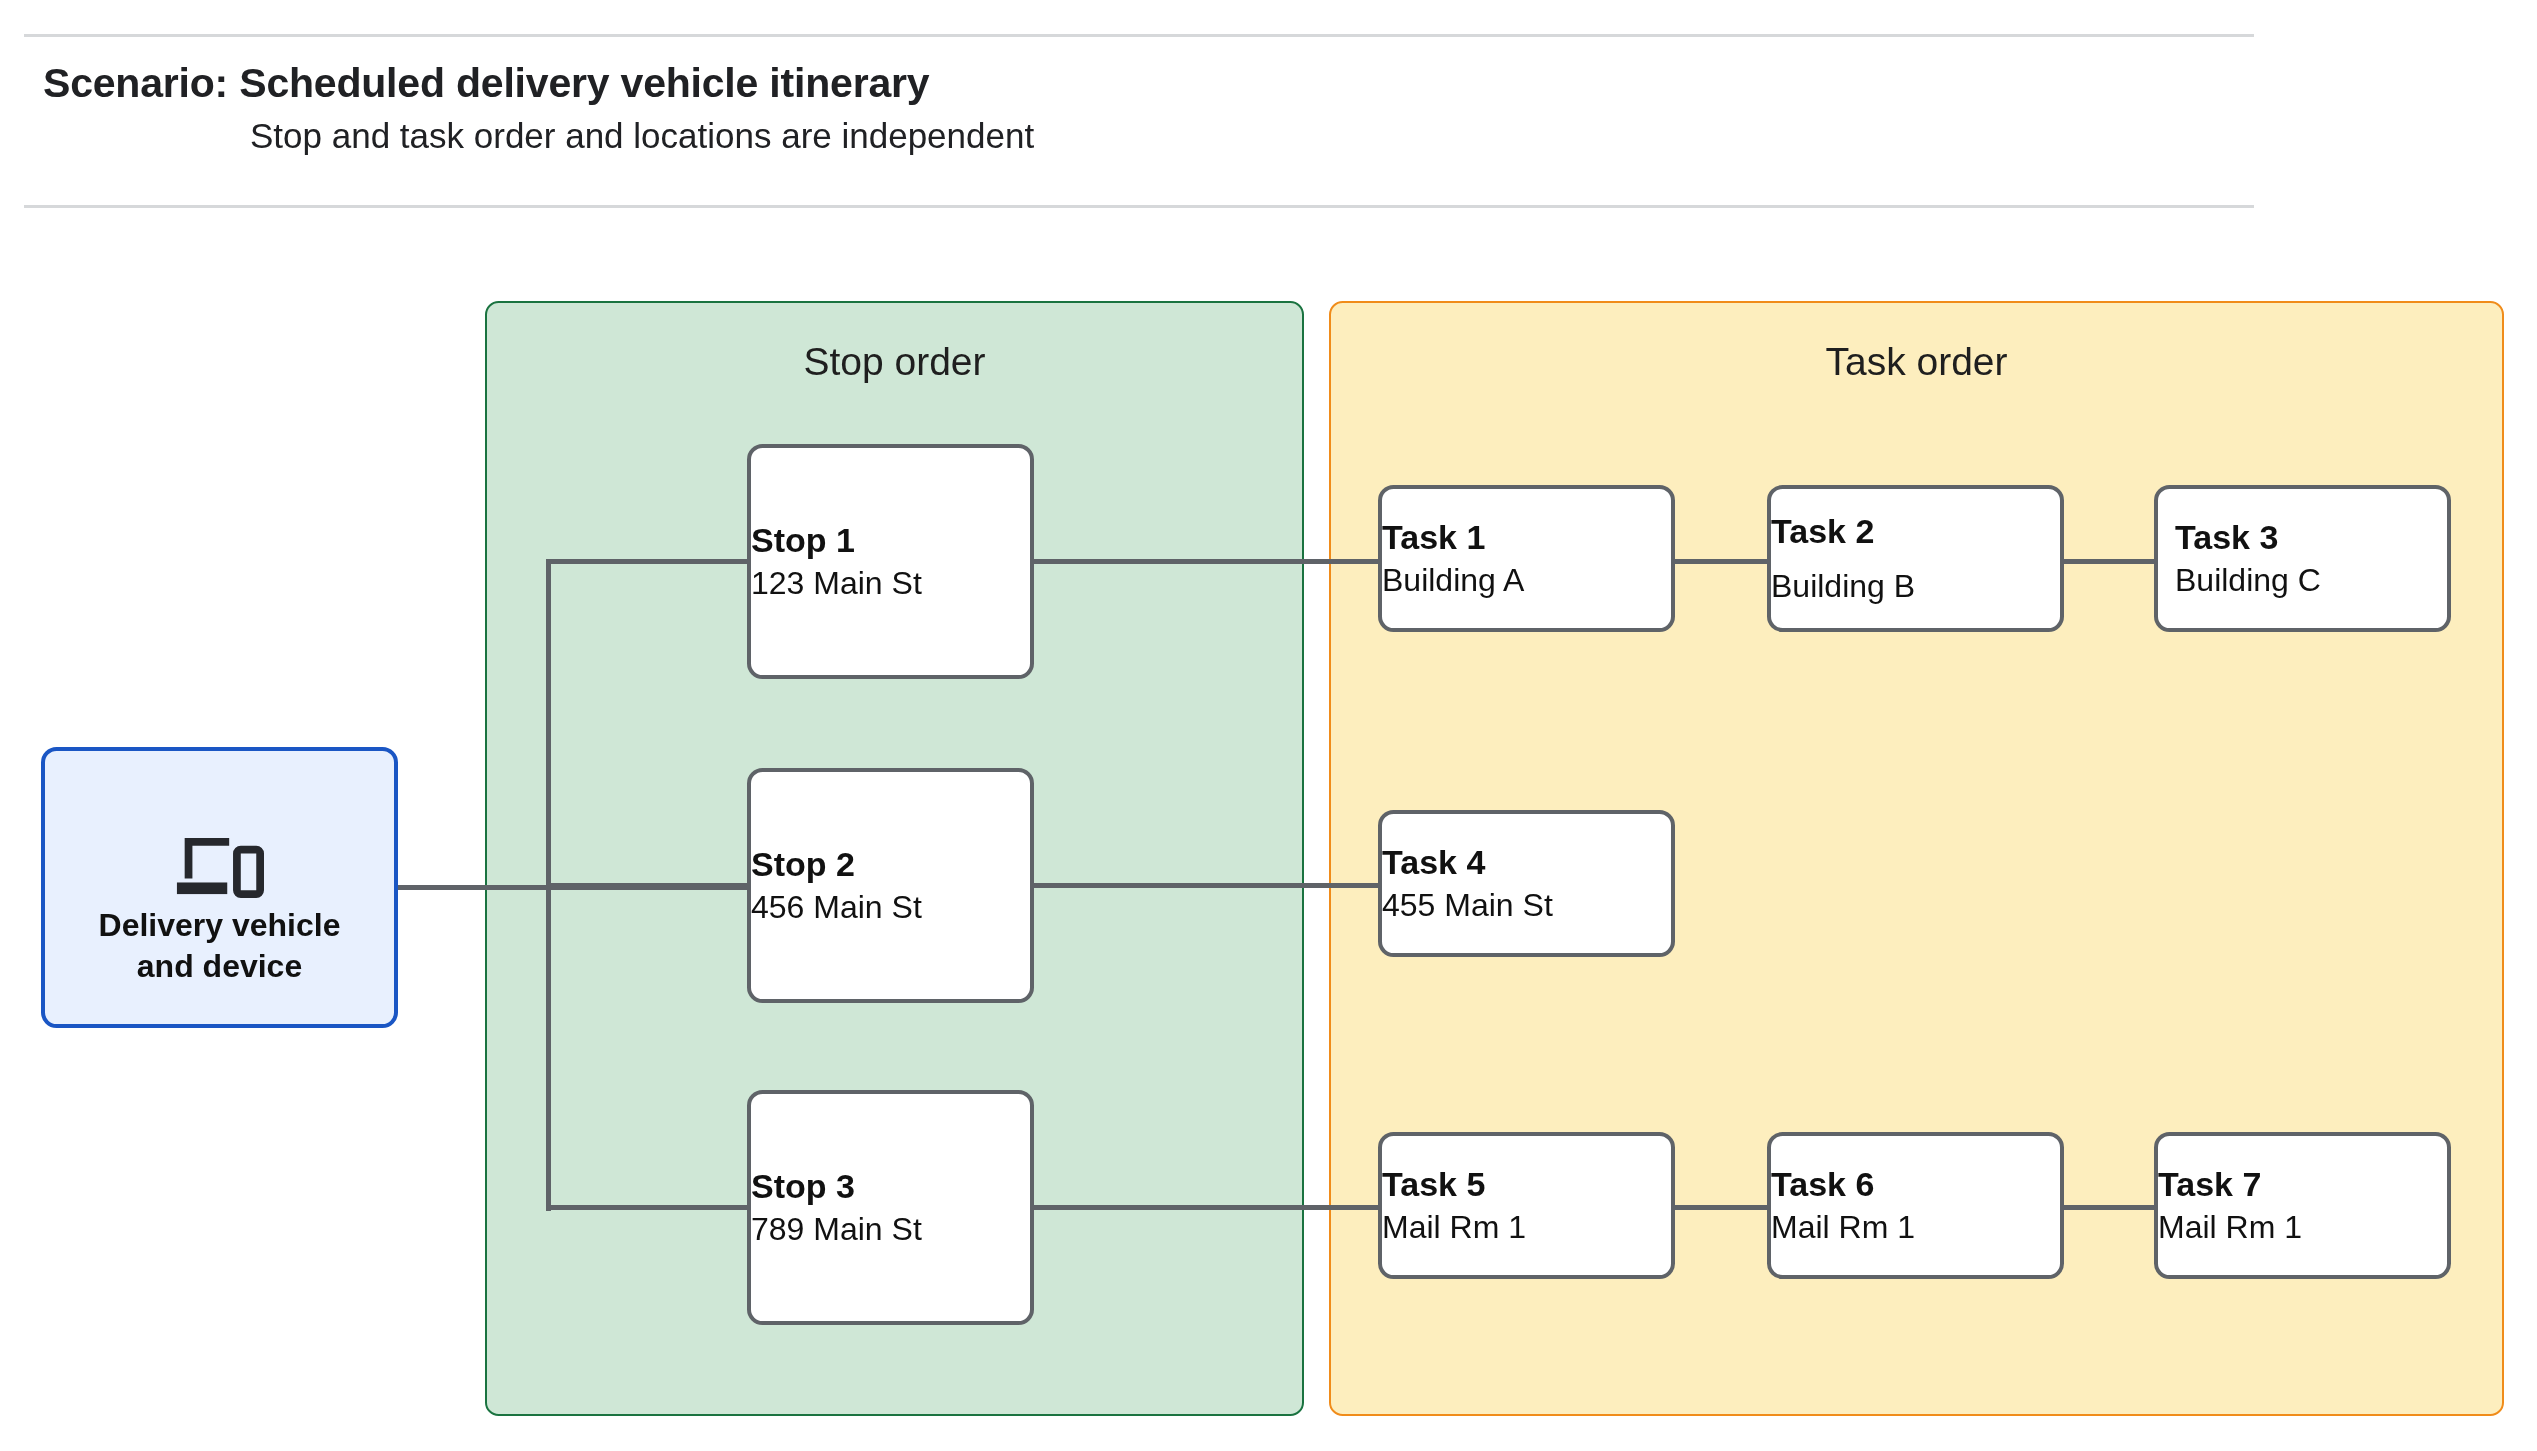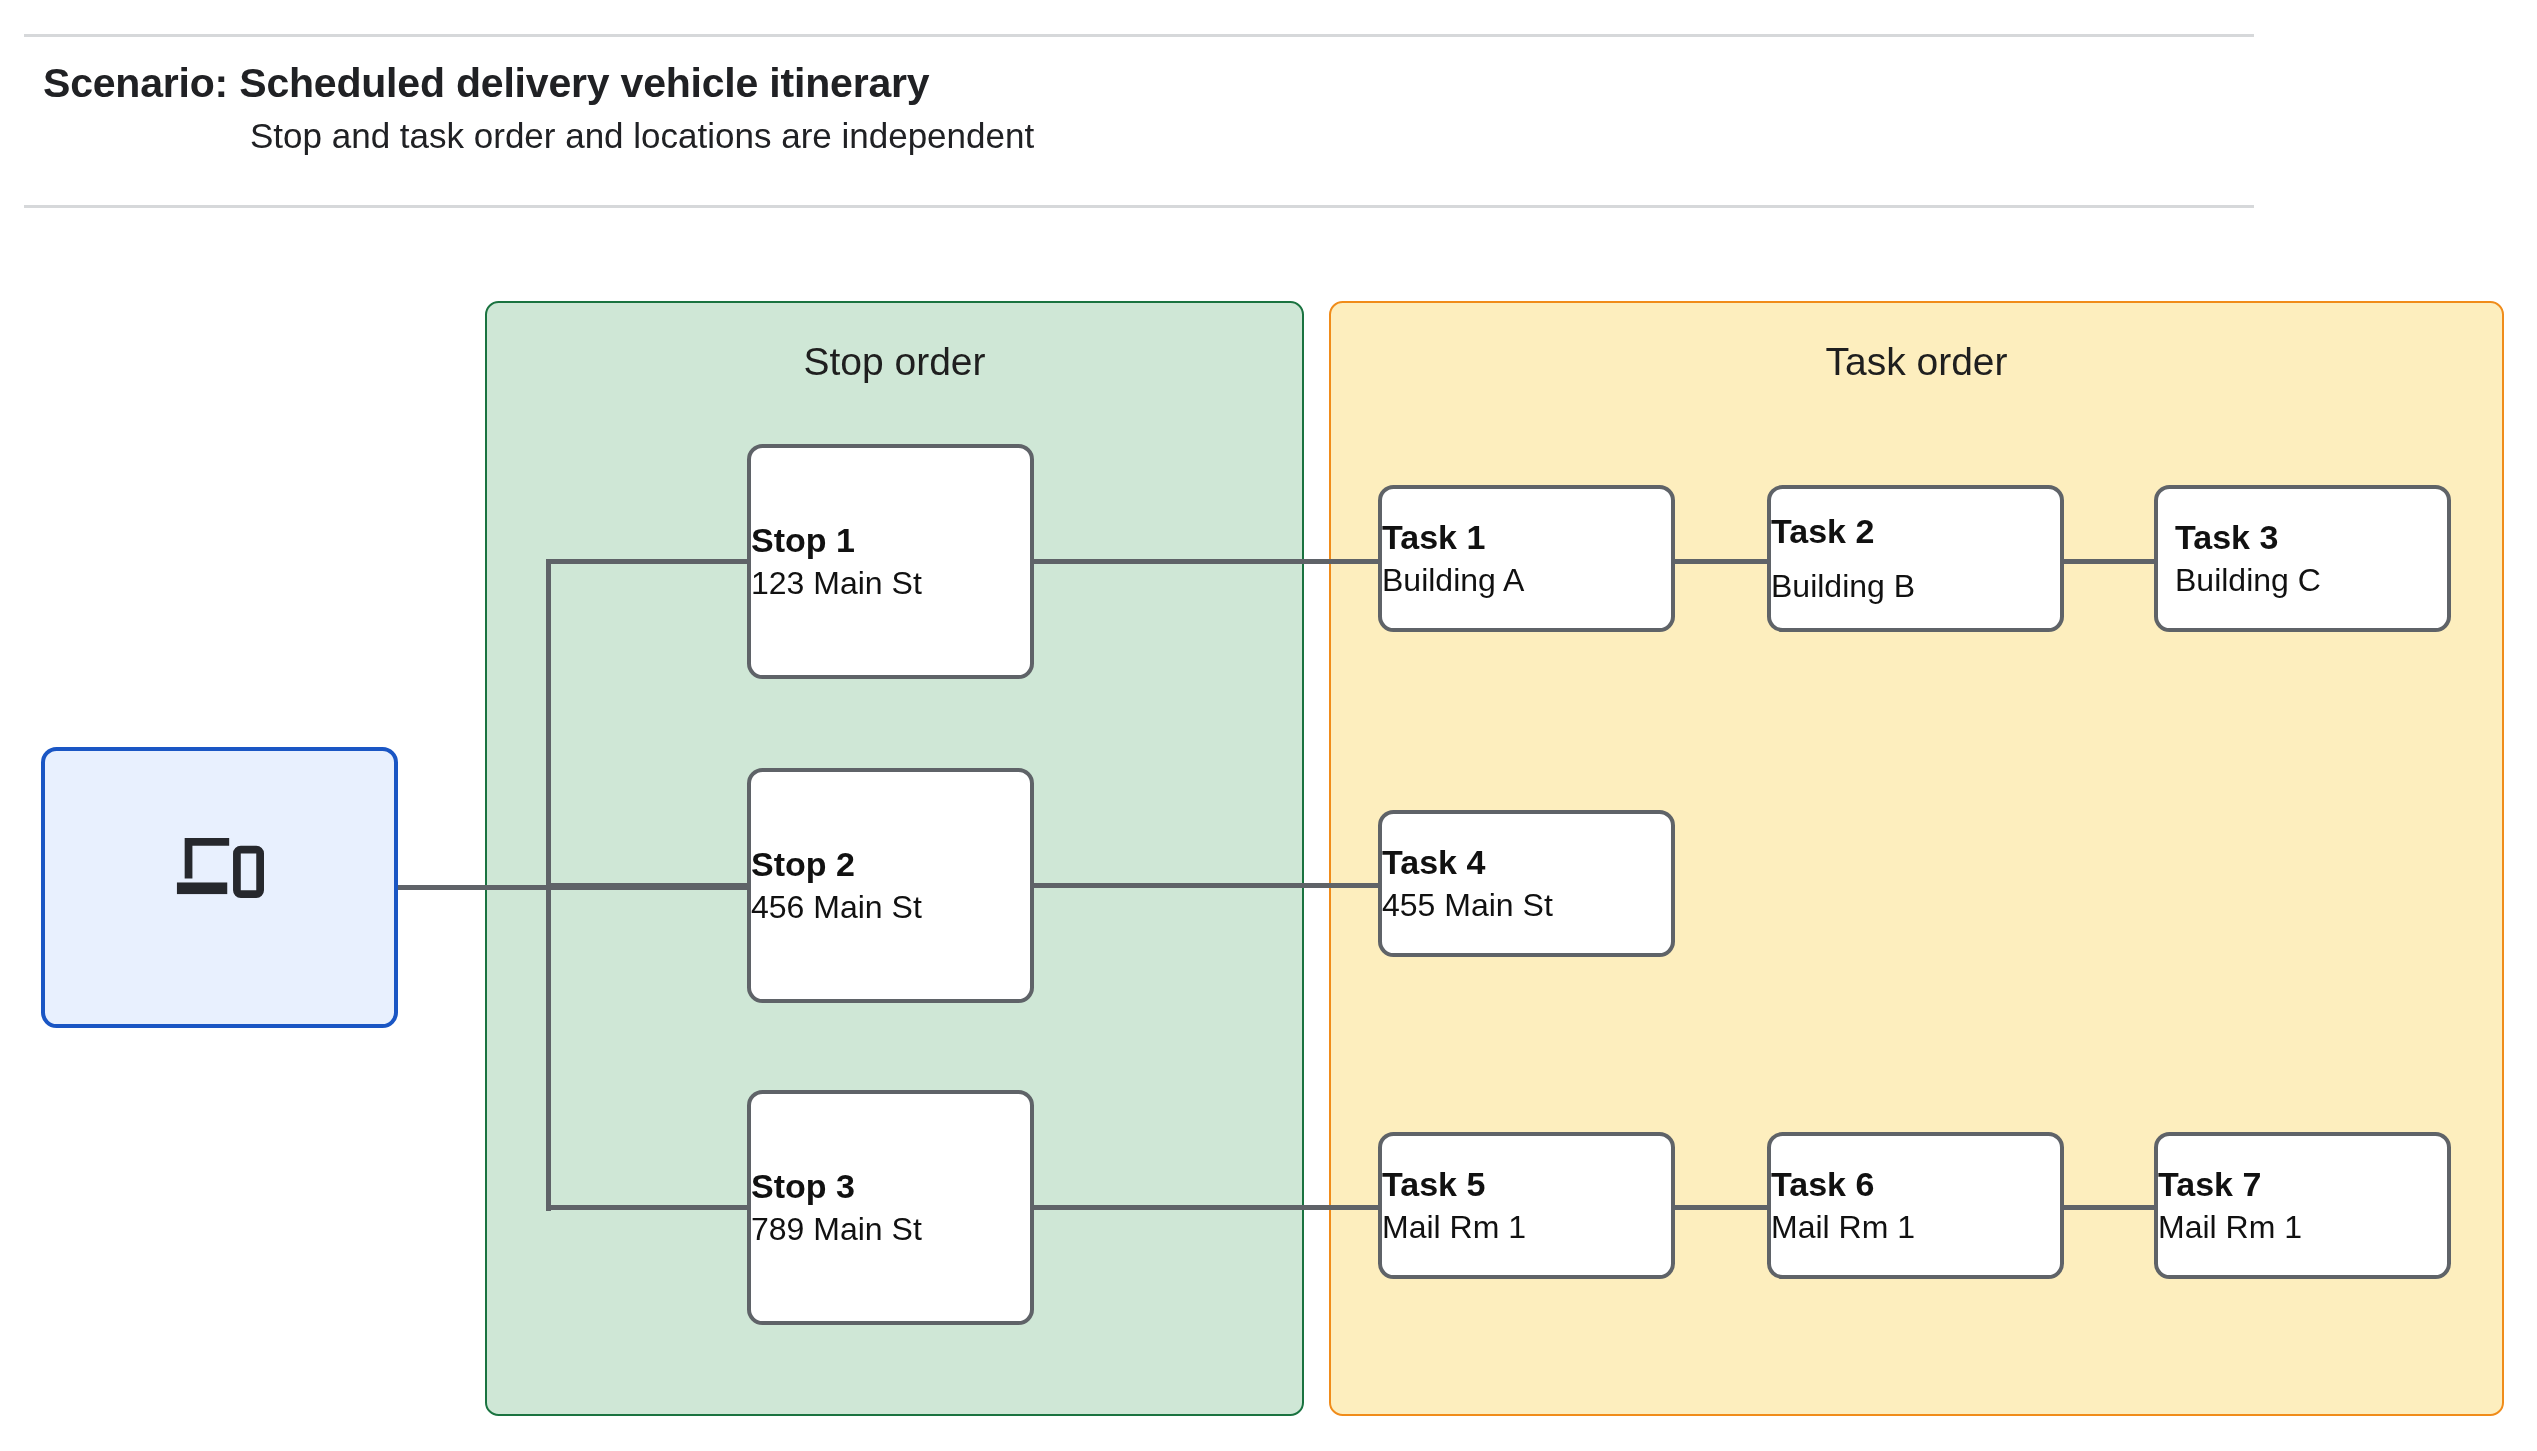--- a/index.html
+++ b/index.html
@@ -202,20 +202,24 @@
     <div id="devices-icon">
       <svg viewBox="0 0 92 72" width="89" height="70" aria-hidden="true">
 
         <path d="M10 6 h46 v8 h-38 v34 h-8 z" fill="#26282d"></path>
 
         <rect x="2" y="52" width="52" height="12" fill="#26282d"></rect>
 
         <rect x="64" y="18" width="24" height="46" rx="4" ry="4" fill="none" stroke="#26282d" stroke-width="8"></rect>
       </svg>
     </div>
+    <div id="device-label">
+      <span>Delivery vehicle</span><br>
+      <span>and device</span>
+    </div>
   </div>
 
   <div class="node stop-node" style="left:747px; top:444px;">
     <div class="n-title">Stop 1</div>
     <div class="n-sub">123 Main St</div>
   </div>
 
   <div class="node stop-node" style="left:747px; top:768px;">
     <div class="n-title">Stop 2</div>
     <div class="n-sub">456 Main St</div>

